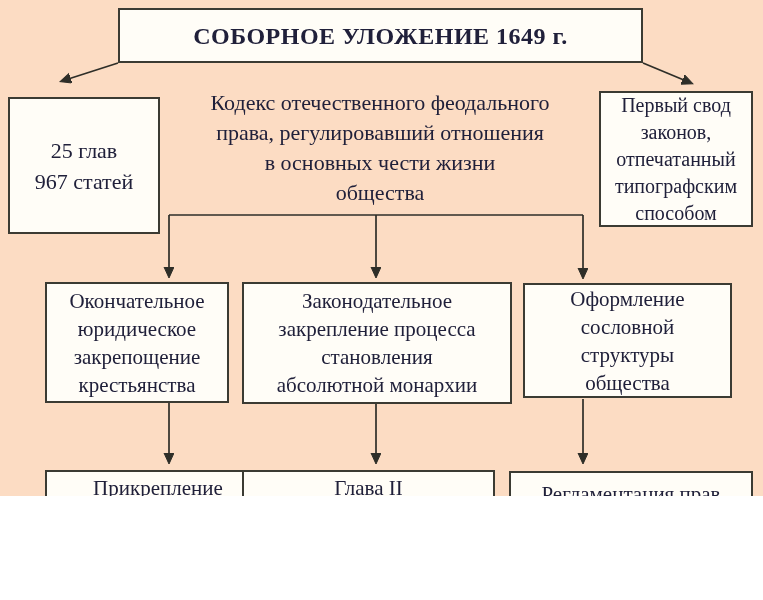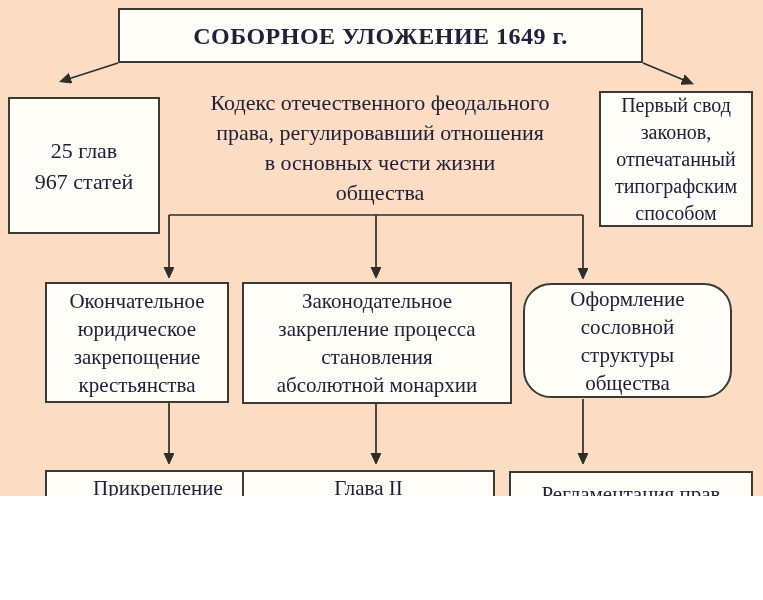--- a/index.html
+++ b/index.html
@@ -93,21 +93,21 @@
   <div class="box" style="left:45px;top:282px;width:184px;height:121px;">Окончательное
 юридическое
 закрепощение
 крестьянства</div>
 
   <div class="box" style="left:242px;top:282px;width:270px;height:122px;">Законодательное
 закрепление процесса
 становления
 абсолютной монархии</div>
 
-  <div class="box" style="left:523px;top:283px;width:209px;height:115px;border-radius:28px;">Оформление
+  <div class="box" style="left:523px;top:283px;width:209px;height:115px;">Оформление
 сословной
 структуры
 общества</div>
 
   <div class="box" style="left:22px;top:470px;width:226px;height:119px;margin-left:23px;">Прикрепление
 жителей посада
 (города) к «тяглу»
 и месту жительства</div>
 
   <div class="box" style="left:242px;top:470px;width:253px;height:119px;">Глава II

